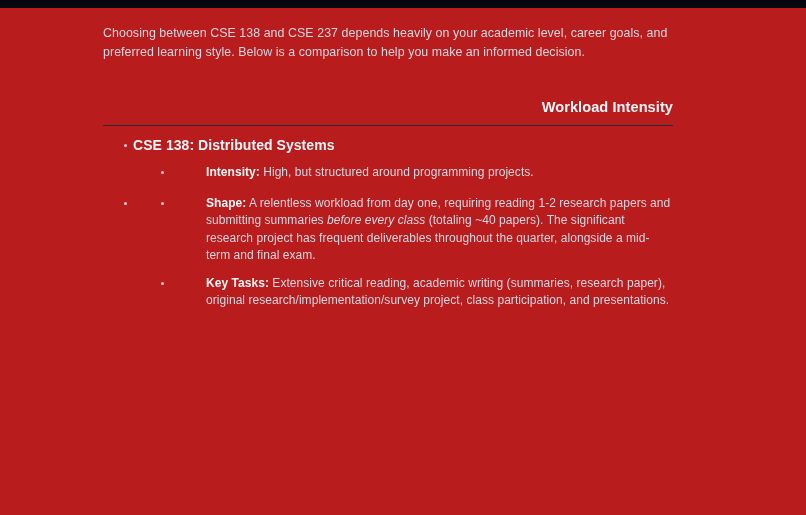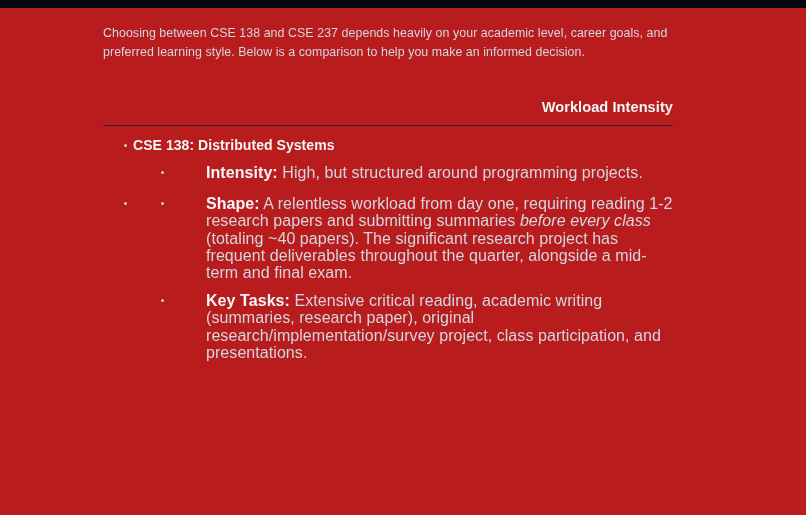--- a/index.html
+++ b/index.html
@@ -127,21 +127,21 @@
     position: absolute;
     left: 28px;
     top: 7px;
     width: 3px;
     height: 3px;
     border-radius: 50%;
     background: #c8cddb;
   }
   .point-body {
     color: #d2d7e1;
-    font-size: 16px;
+    font-size: 12px;
     line-height: 17.2px;
     letter-spacing: 0.004em;
     padding-left: 36px;
   }
   .point-label {
     color: #f3f5f8;
     font-weight: 700;
   }
   .em {
     font-style: italic;

